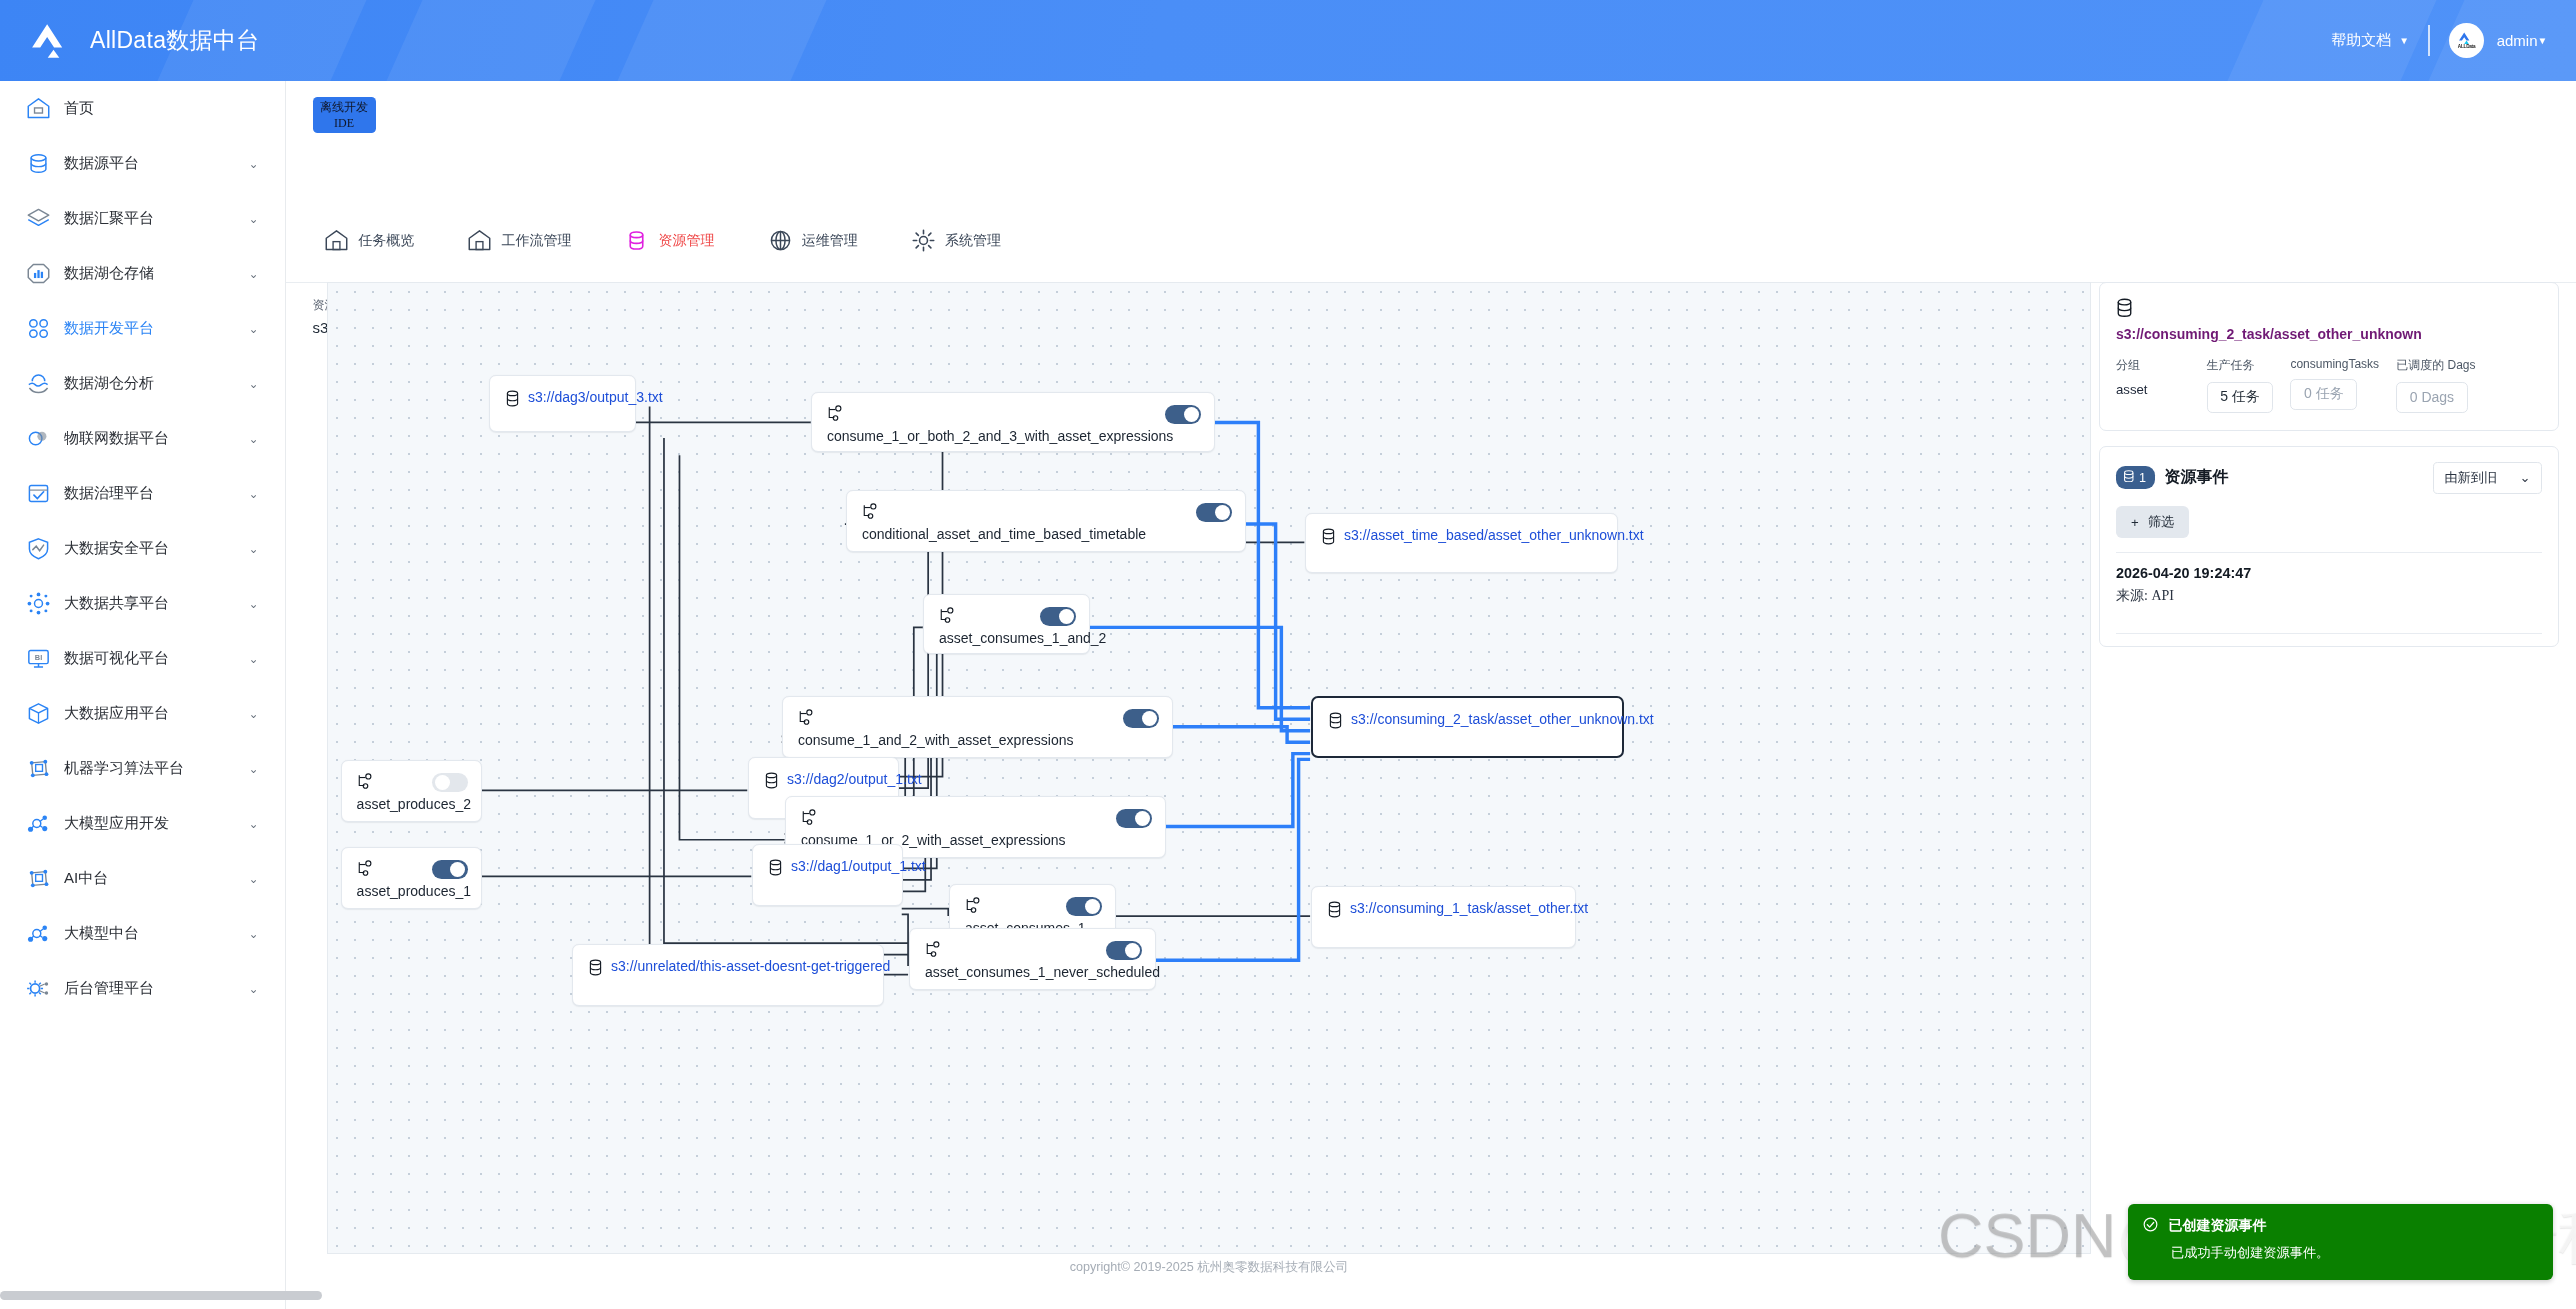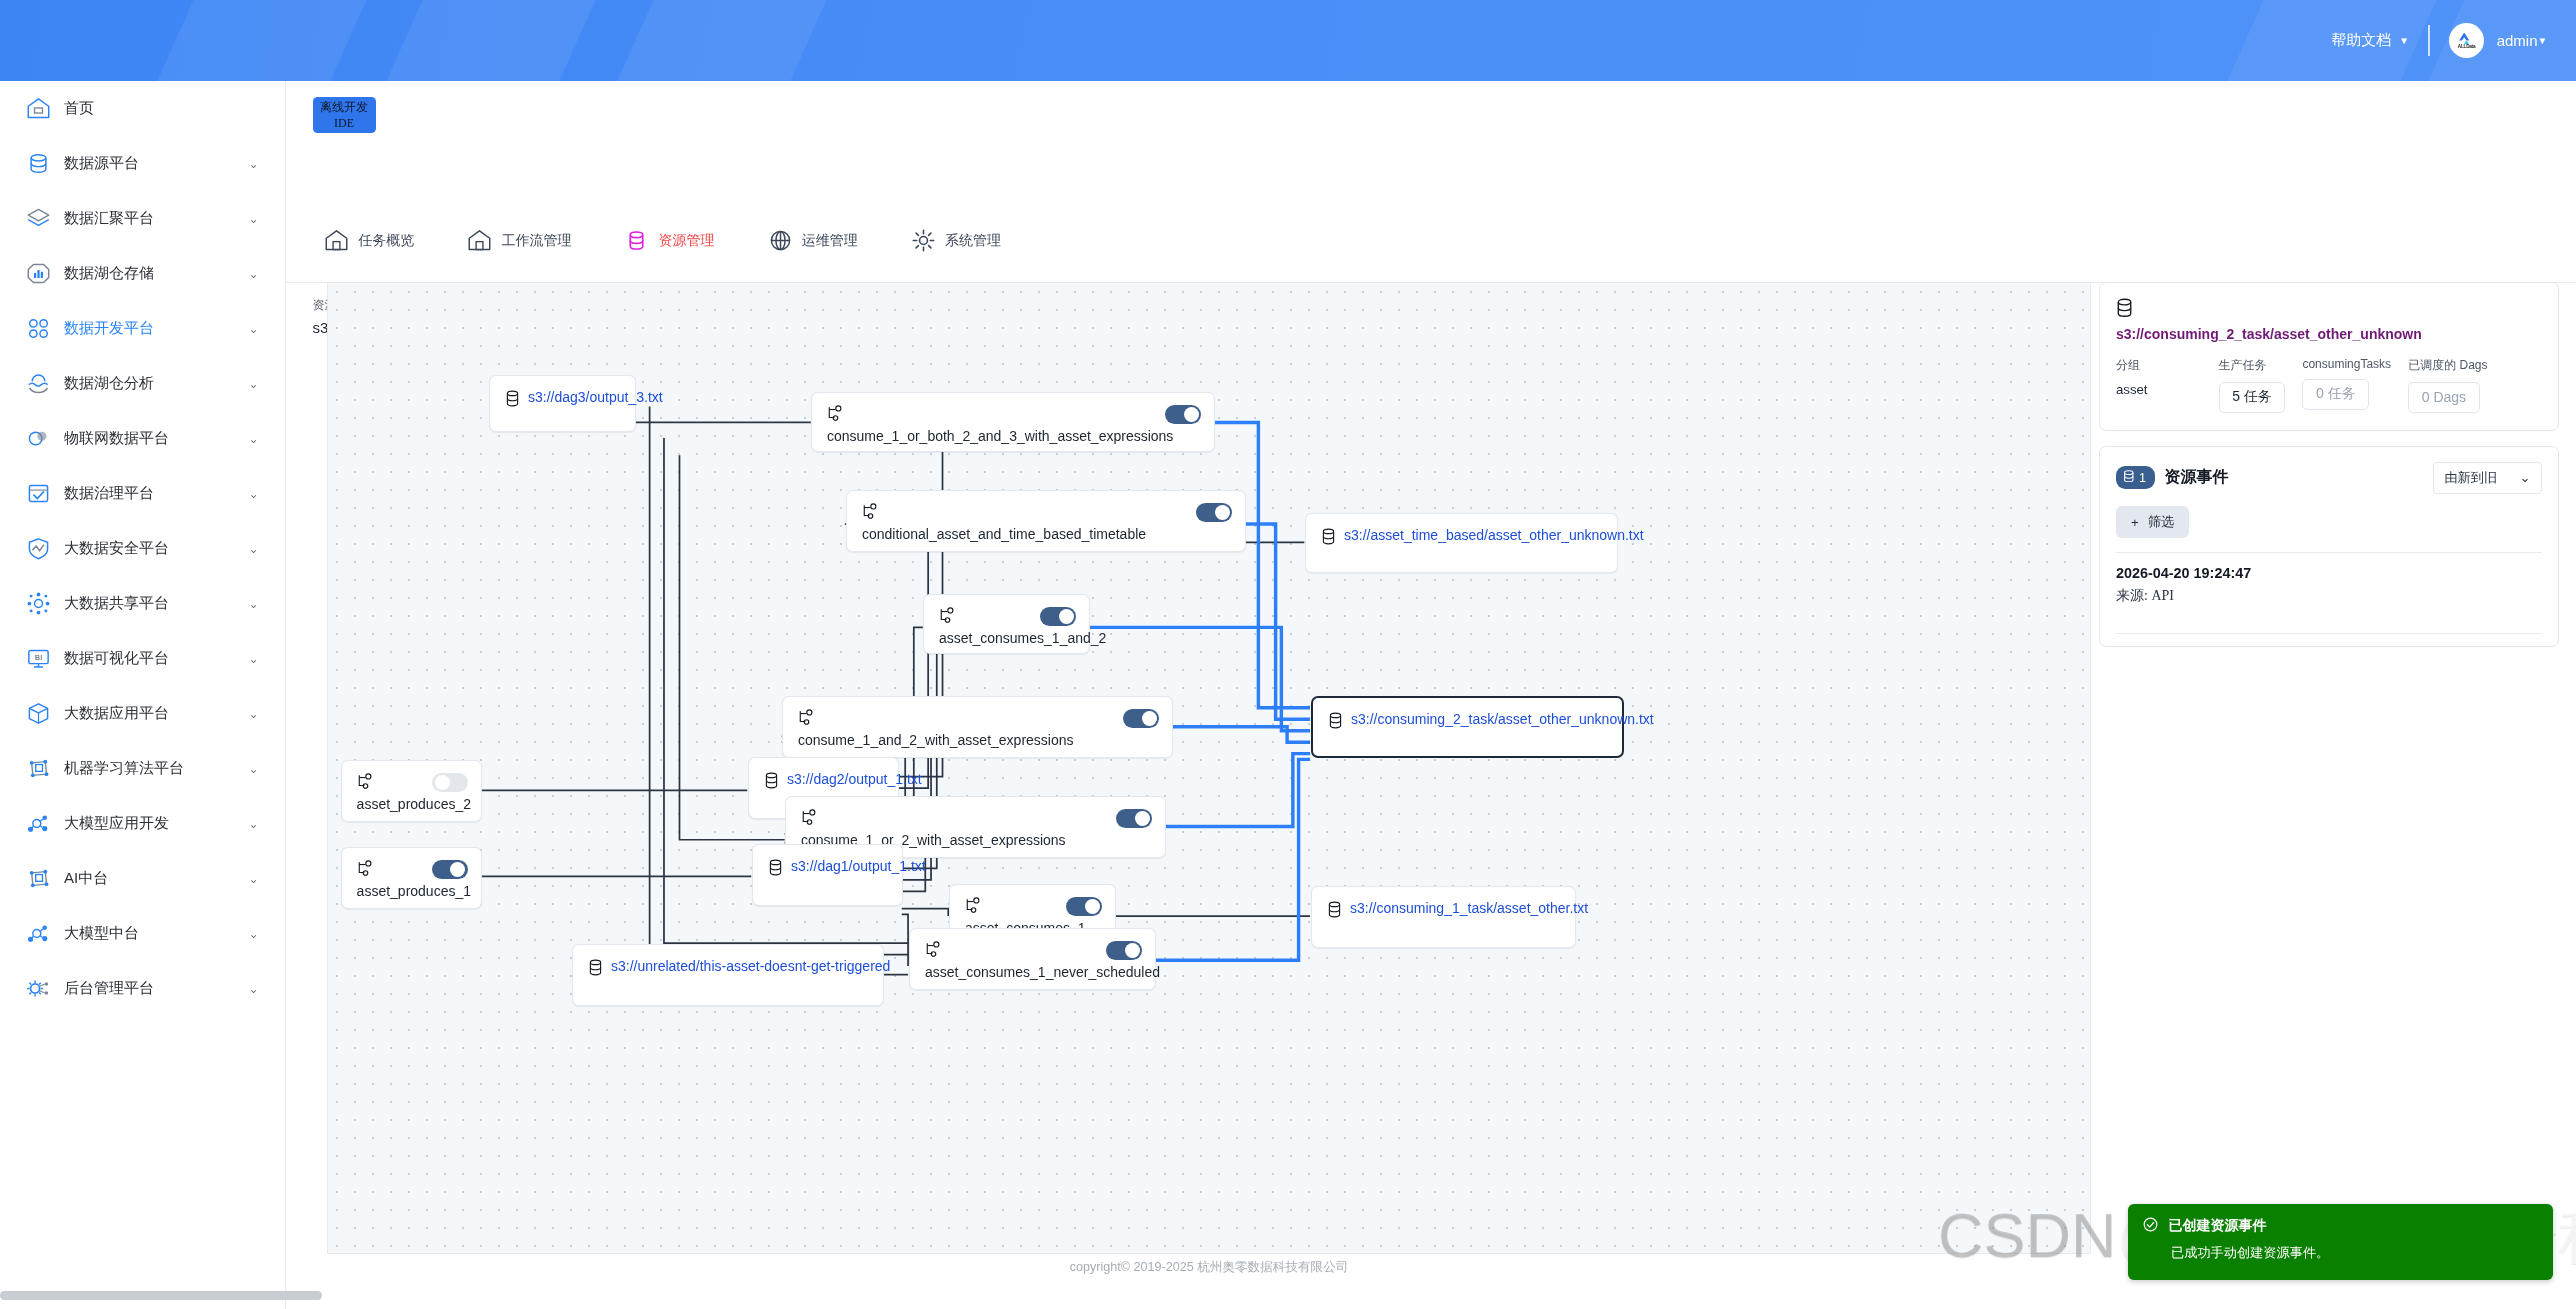--- a/index.html
+++ b/index.html
@@ -153,20 +153,29 @@
 </head>
 <body>
 
 <div class="topbar">
   <div class="chev" style="left:173px;"></div>
   <div class="chev" style="left:402px;"></div>
   <div class="chev" style="left:633px;"></div>
   <div class="chev" style="left:2243px;"></div>
   <div class="chev" style="left:2444px;"></div>
 
+  <div class="brand">
+    <span class="brand-logo">
+      <svg viewBox="0 0 74 64" width="43" height="37">
+        <path d="M26 4 L52 44 L38 44 L26 26 L14 44 L0 44 Z" fill="#fff"></path>
+        <path d="M37 48 L47 62 L27 62 Z" fill="#fff"></path>
+      </svg>
+    </span>
+    <span class="brand-title">AllData数据中台</span>
+  </div>
 
   <div class="topright">
     <div class="help-doc">
       <span>帮助文档</span>
       <span class="caret">▼</span>
     </div>
     <div class="vdivide"></div>
     <div class="avatar">
       <span class="amark">
         <svg viewBox="0 0 26 22" width="15" height="12.6">
@@ -682,21 +691,21 @@
   <div class="dcard">
     <div class="dbicon">
       <svg viewBox="0 0 30 34" width="17" height="19.5">
         <ellipse cx="15" cy="7" rx="11" ry="5" fill="none" stroke="#141b24" stroke-width="2.4"></ellipse>
         <path d="M4 7 V27 a11 5 0 0 0 22 0 V7" fill="none" stroke="#141b24" stroke-width="2.4"></path>
         <path d="M4 17 a11 5 0 0 0 22 0" fill="none" stroke="#141b24" stroke-width="2.4"></path>
       </svg>
     </div>
     <div class="dtitle">s3://consuming_2_task/asset_other_unknown</div>
     <div class="dstats" id="detail-stats">
-        <div class="dstat" style="margin-right: 33px;">
+        <div class="dstat" style="margin-right: 21px;">
           <div class="dk">分组</div>
           <div class="dv">asset</div>
         </div>
         <div class="dstat" style="margin-right: 17px; margin-left: 38px;"><div class="dk">生产任务</div><div class="pill">5 任务</div></div>
         <div class="dstat" style="margin-right: 17px;"><div class="dk">consumingTasks</div><div class="pill muted">0 任务</div></div>
         <div class="dstat" style="margin-right: 17px;"><div class="dk">已调度的 Dags</div><div class="pill muted">0 Dags</div></div>
       </div>
   </div>
 
   <div class="ecard">

